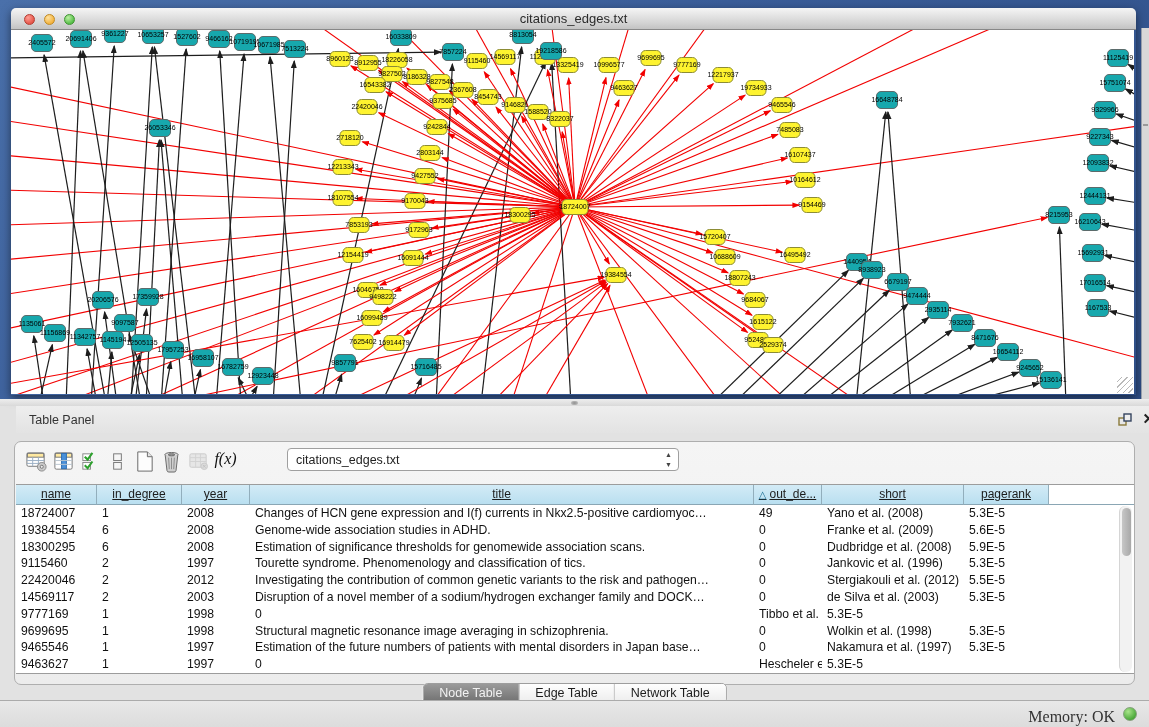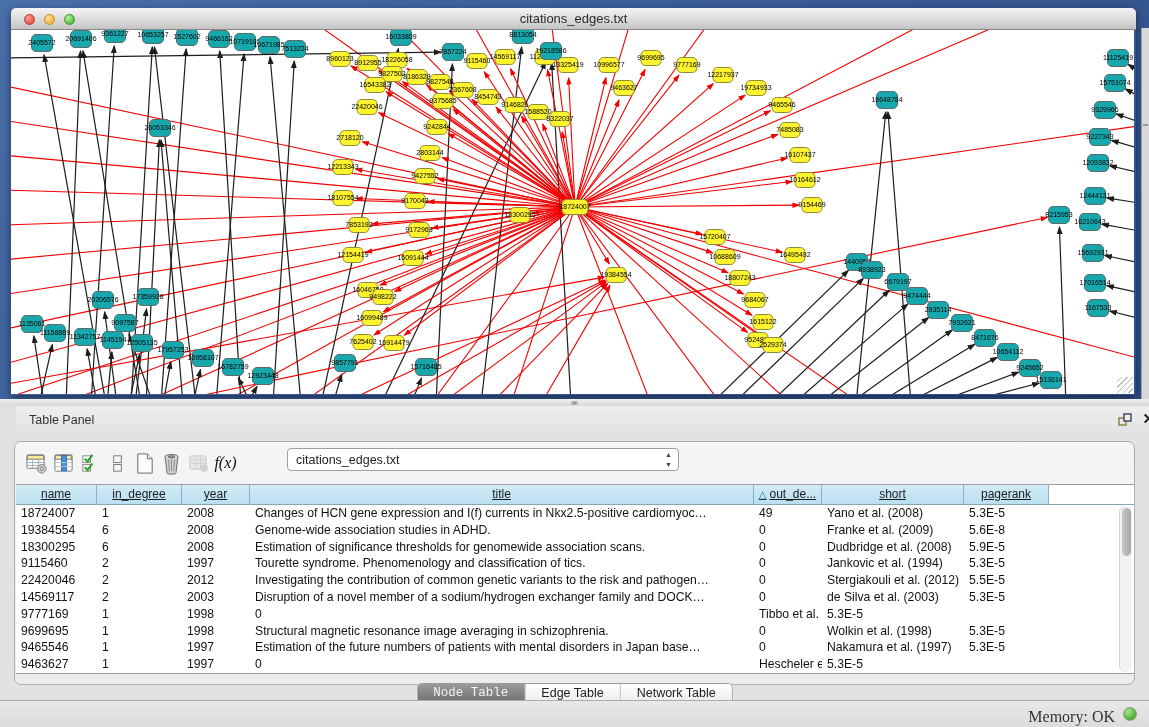--- a/index.html
+++ b/index.html
@@ -41,21 +41,21 @@
   #panel-header { position:absolute; left:0; top:406px; width:1149px; height:27px;
     background:linear-gradient(#eee,#e3e3e3);margin-left:16px; }
   #panel-header .ptitle { position:absolute; left:13px; top:7px; font-size:12.5px; color:#333; }
   #float-btn { position:absolute; right:32px; top:6px; width:16px; height:16px; cursor:pointer; }
   #close-btn { position:absolute; right:10px; top:4px; font-size:15px; font-weight:bold; color:#222; cursor:pointer; }
   #panel-body { position:absolute; left:0; top:433px; width:1149px; height:267px; background:#e2e2e2; }
 
   #container { position:absolute; left:14px; top:8px; width:1121px; height:244px;
     border:1px solid #aeaeae; border-radius:7px; background:linear-gradient(#f5f5f5,#ececec); }
   #toolbar { position:absolute; left:8px; top:5px; height:32px; display:flex; align-items:center; }
-  .tbtn { width:27px; height:27px; display:flex; align-items:center; justify-content:center; cursor:pointer; }
+  .tbtn { width:27px; height:27px; display:flex; justify-content:center; cursor:pointer; }
   .tbtn svg { width:23px; height:23px; }
   .fx { font-family:"Liberation Serif",serif; font-style:italic; font-size:16px; color:#111; }
   #combo { position:absolute; left:272px; top:6px; width:392px; height:23px; background:#fff;
     border:1px solid #9f9f9f; border-radius:4px; font-size:12.5px; color:#222;
     display:flex; align-items:center; padding-left:8px; cursor:pointer; }
   #combo .arrows { position:absolute; right:6px; top:1px; font-size:7px; color:#444; line-height:10px; text-align:center; }
 
   #tablewrap { position:absolute; left:1px; top:42px; width:1118px; height:190px; background:#fff;
     border-top:1px solid #9c9c9c; border-bottom:1px solid #9c9c9c; overflow:hidden; }
   .tgrid { display:grid; grid-template-columns:81px 85px 68px 504px 68px 142px 85px 1fr; }
@@ -72,21 +72,21 @@
     border-left:1px solid #d5d5d5; border-radius:6px; }
   #vscroll .thumb { position:absolute; left:1.5px; top:2px; width:9px; height:48px;
     background:linear-gradient(90deg,#c7c7c7,#a8a8a8); border-radius:5px; cursor:pointer; }
 
   
   #tabs { position:absolute; left:50%; transform:translateX(-50%); top:241px; display:flex;
     border:1px solid #9d9d9d; border-radius:5px; overflow:hidden; background:#fff;
     box-shadow:0 1px 1px rgba(255,255,255,.8); }
   .tab { padding:0 16px; height:19px; line-height:19px; font-size:12.5px; color:#1c1c1c;
     background:linear-gradient(#fefefe,#ececec); border-left:1px solid #c2c2c2; cursor:pointer; white-space:nowrap; }
-  .tab:first-child { border-left:none;font-family:Liberation Mono, monospace; }
+  .tab:first-child { border-left:none; }
   .tab.sel { background:linear-gradient(#9a9a9a,#6f6f6f); color:#f2f2f2; }
 
   
   #statusbar { position:absolute; left:0; top:700px; width:1149px; height:27px;
     background:linear-gradient(#e8e8e8,#dcdcdc); border-top:1px solid #ababab; }
   #mem { position:absolute; right:34px; top:7px; font-size:16px; color:#333;font-family:Liberation Serif, serif; }
   #memdot { position:absolute; right:12px; top:6px; width:14px; height:14px; border-radius:50%;
     background:radial-gradient(circle at 35% 30%,#a9e58b,#46a636 75%); border:1px solid #85a17c; cursor:pointer; }
 </style>
 </head>
@@ -582,40 +582,40 @@
               <div>5.3E-5</div>
               <div></div>
             </div>
             <div class="tgrid trow">
               <div>19384554</div>
               <div>6</div>
               <div>2008</div>
               <div>Genome-wide association studies in ADHD.</div>
               <div>0</div>
               <div>Franke et al. (2009)</div>
-              <div>5.6E-8</div>
+              <div>5.6E-5</div>
               <div></div>
             </div>
             <div class="tgrid trow">
               <div>18300295</div>
               <div>6</div>
               <div>2008</div>
               <div>Estimation of significance thresholds for genomewide association scans.</div>
               <div>0</div>
               <div>Dudbridge et al. (2008)</div>
               <div>5.9E-5</div>
               <div></div>
             </div>
             <div class="tgrid trow">
               <div>9115460</div>
               <div>2</div>
               <div>1997</div>
               <div>Tourette syndrome. Phenomenology and classification of tics.</div>
               <div>0</div>
-              <div>Jankovic et al. (1994)</div>
+              <div>Jankovic et al. (1996)</div>
               <div>5.3E-5</div>
               <div></div>
             </div>
             <div class="tgrid trow">
               <div>22420046</div>
               <div>2</div>
               <div>2012</div>
               <div>Investigating the contribution of common genetic variants to the risk and pathogen…</div>
               <div>0</div>
               <div>Stergiakouli et al. (2012)</div>

